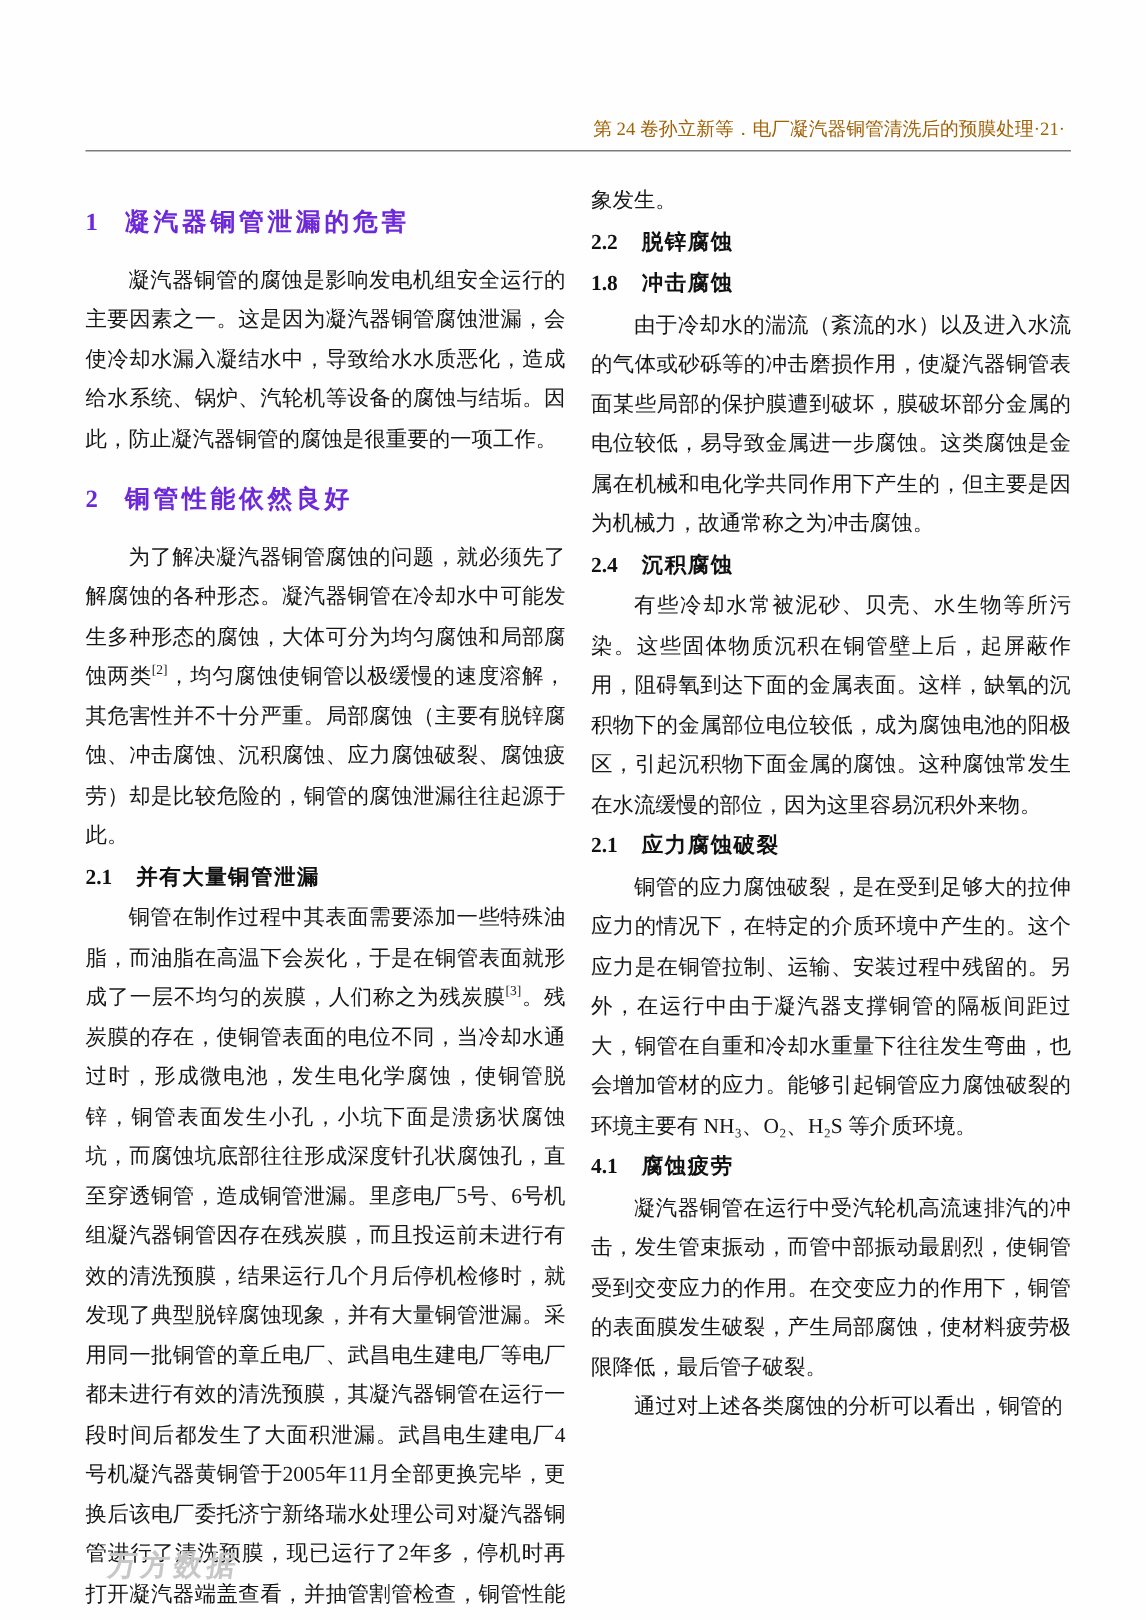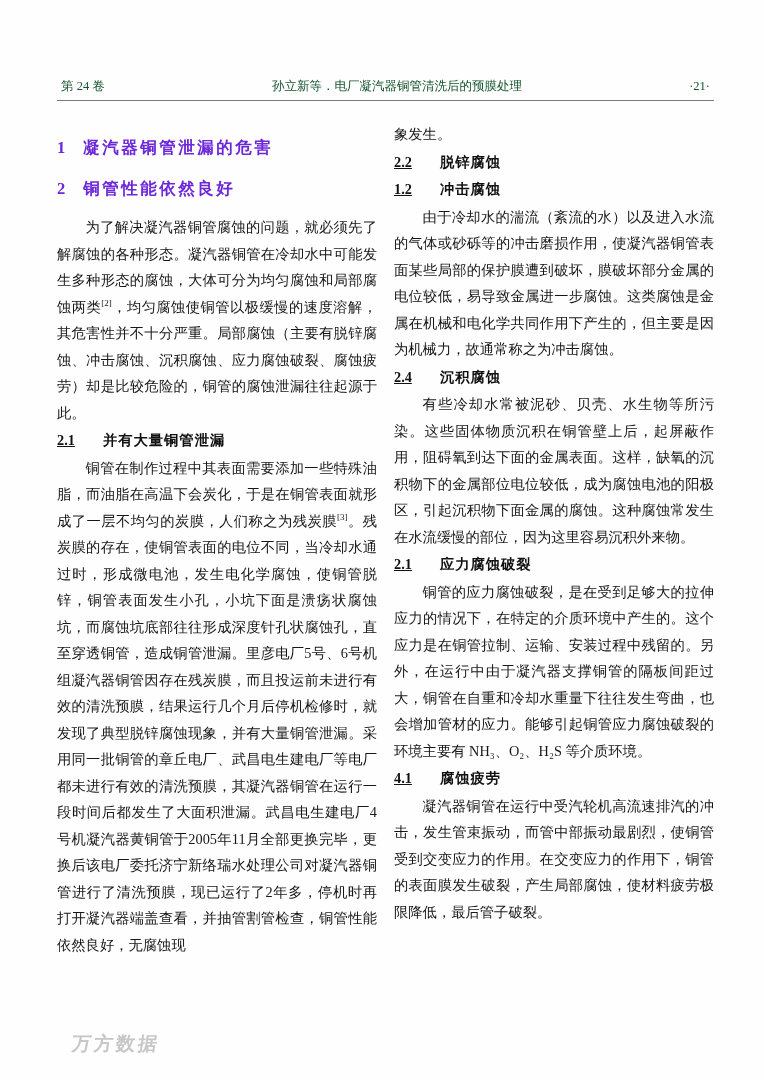--- a/index.html
+++ b/index.html
@@ -9,24 +9,24 @@
     font-family: "Liberation Serif", serif;
     color: #1b1b1b;
     position: relative;
     overflow: hidden;
   }
   .page { padding: 78px 50px 0 57px; }
 
   
   .header-row {
     display: flex;
-    justify-content: space-between;
+    justify-content: flex-end;
     align-items: baseline;
     font-size: 12.5px;
-    color: #14532d;
+    color: #a16207;
     padding: 0 4px 5px 4px;
   }
   .header-rule {
     border: none;
     border-top: 1.6px solid #7a7a7a;
     margin: 0 0 20px 0;
   }
 
   
   .columns { display: flex; gap: 17px; }
@@ -50,21 +50,21 @@
   }
   h2.sec-heading .sec-num { letter-spacing: 0; margin-right: 18px; }
 
   h3.subsec-heading {
     font-size: 14.3px;
     font-weight: bold;
     letter-spacing: 1px;
     margin: 1px 0;
     color: #111;
   }
-  h3.subsec-heading .sec-num { letter-spacing: 0; margin-right: 28px; text-decoration: underline; }
+  h3.subsec-heading .sec-num { letter-spacing: 0; margin-right: 16px; }
 
   sup.ref-marker { font-size: 9px; line-height: 0; }
 
   
   .watermark {
     position: absolute;
     left: 72px;
     top: 1031px;
     font-size: 19px;
     font-weight: bold;
@@ -86,20 +86,21 @@
   <hr class="header-rule">
 
   <div class="columns">
 
     <div class="col">
 
       <h2 class="sec-heading">
         <span class="sec-num">1</span><span>凝汽器铜管泄漏的危害</span>
       </h2>
 
+      <p class="body-para">凝汽器铜管的腐蚀是影响发电机组安全运行的主要因素之一。这是因为凝汽器铜管腐蚀泄漏，会使冷却水漏入凝结水中，导致给水水质恶化，造成给水系统、锅炉、汽轮机等设备的腐蚀与结垢。因此，防止凝汽器铜管的腐蚀是很重要的一项工作。</p>
 
       <h2 class="sec-heading">
         <span class="sec-num">2</span><span>铜管性能依然良好</span>
       </h2>
 
       <p class="body-para"><span>为了解决凝汽器铜管腐蚀的问题，就必须先了解腐蚀的各种形态。凝汽器铜管在冷却水中可能发生多种形态的腐蚀，大体可分为均匀腐蚀和局部腐蚀两类</span><sup class="ref-marker">[2]</sup><span>，均匀腐蚀使铜管以极缓慢的速度溶解，其危害性并不十分严重。局部腐蚀（主要有脱锌腐蚀、冲击腐蚀、沉积腐蚀、应力腐蚀破裂、腐蚀疲劳）却是比较危险的，铜管的腐蚀泄漏往往起源于此。</span></p>
 
       <h3 class="subsec-heading">
         <span class="sec-num">2.1</span><span>并有大量铜管泄漏</span>
       </h3>
@@ -110,37 +111,38 @@
 
     <div class="col">
 
       <p class="carry-para">象发生。</p>
 
       <h3 class="subsec-heading">
         <span class="sec-num">2.2</span><span>脱锌腐蚀</span>
       </h3>
 
       <h3 class="subsec-heading">
-        <span class="sec-num">1.2</span><span>冲击腐蚀</span>
+        <span class="sec-num">1.8</span><span>冲击腐蚀</span>
       </h3>
       <p class="body-para">由于冷却水的湍流（紊流的水）以及进入水流的气体或砂砾等的冲击磨损作用，使凝汽器铜管表面某些局部的保护膜遭到破坏，膜破坏部分金属的电位较低，易导致金属进一步腐蚀。这类腐蚀是金属在机械和电化学共同作用下产生的，但主要是因为机械力，故通常称之为冲击腐蚀。</p>
 
       <h3 class="subsec-heading">
         <span class="sec-num">2.4</span><span>沉积腐蚀</span>
       </h3>
       <p class="body-para">有些冷却水常被泥砂、贝壳、水生物等所污染。这些固体物质沉积在铜管壁上后，起屏蔽作用，阻碍氧到达下面的金属表面。这样，缺氧的沉积物下的金属部位电位较低，成为腐蚀电池的阳极区，引起沉积物下面金属的腐蚀。这种腐蚀常发生在水流缓慢的部位，因为这里容易沉积外来物。</p>
 
       <h3 class="subsec-heading">
         <span class="sec-num">2.1</span><span>应力腐蚀破裂</span>
       </h3>
       <p class="body-para">铜管的应力腐蚀破裂，是在受到足够大的拉伸应力的情况下，在特定的介质环境中产生的。这个应力是在铜管拉制、运输、安装过程中残留的。另外，在运行中由于凝汽器支撑铜管的隔板间距过大，铜管在自重和冷却水重量下往往发生弯曲，也会增加管材的应力。能够引起铜管应力腐蚀破裂的环境主要有 NH₃、O₂、H₂S 等介质环境。</p>
 
       <h3 class="subsec-heading">
         <span class="sec-num">4.1</span><span>腐蚀疲劳</span>
       </h3>
       <p class="body-para">凝汽器铜管在运行中受汽轮机高流速排汽的冲击，发生管束振动，而管中部振动最剧烈，使铜管受到交变应力的作用。在交变应力的作用下，铜管的表面膜发生破裂，产生局部腐蚀，使材料疲劳极限降低，最后管子破裂。</p>
 
+      <p class="body-para">通过对上述各类腐蚀的分析可以看出，铜管的</p>
 
     </div>
   </div>
 </div>
 
 <div class="watermark">万方数据</div>
 
 </body></html>

